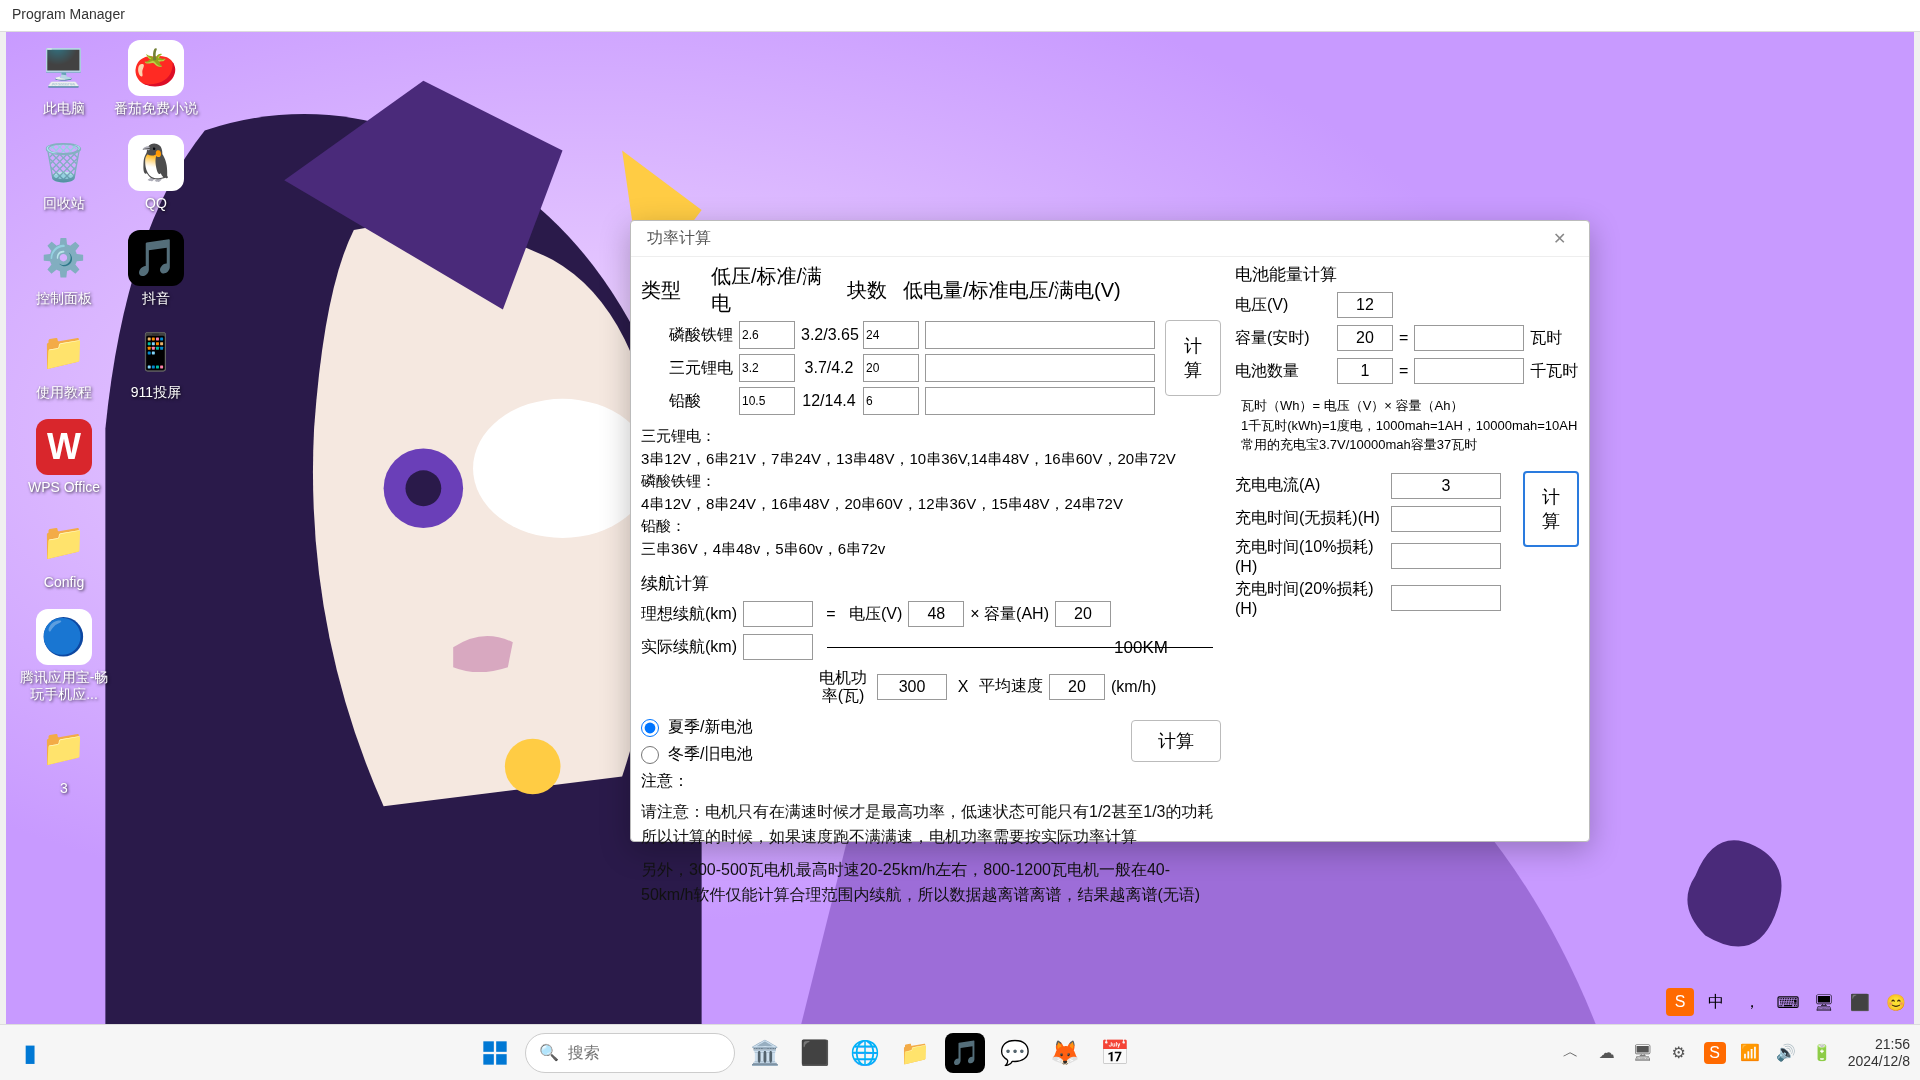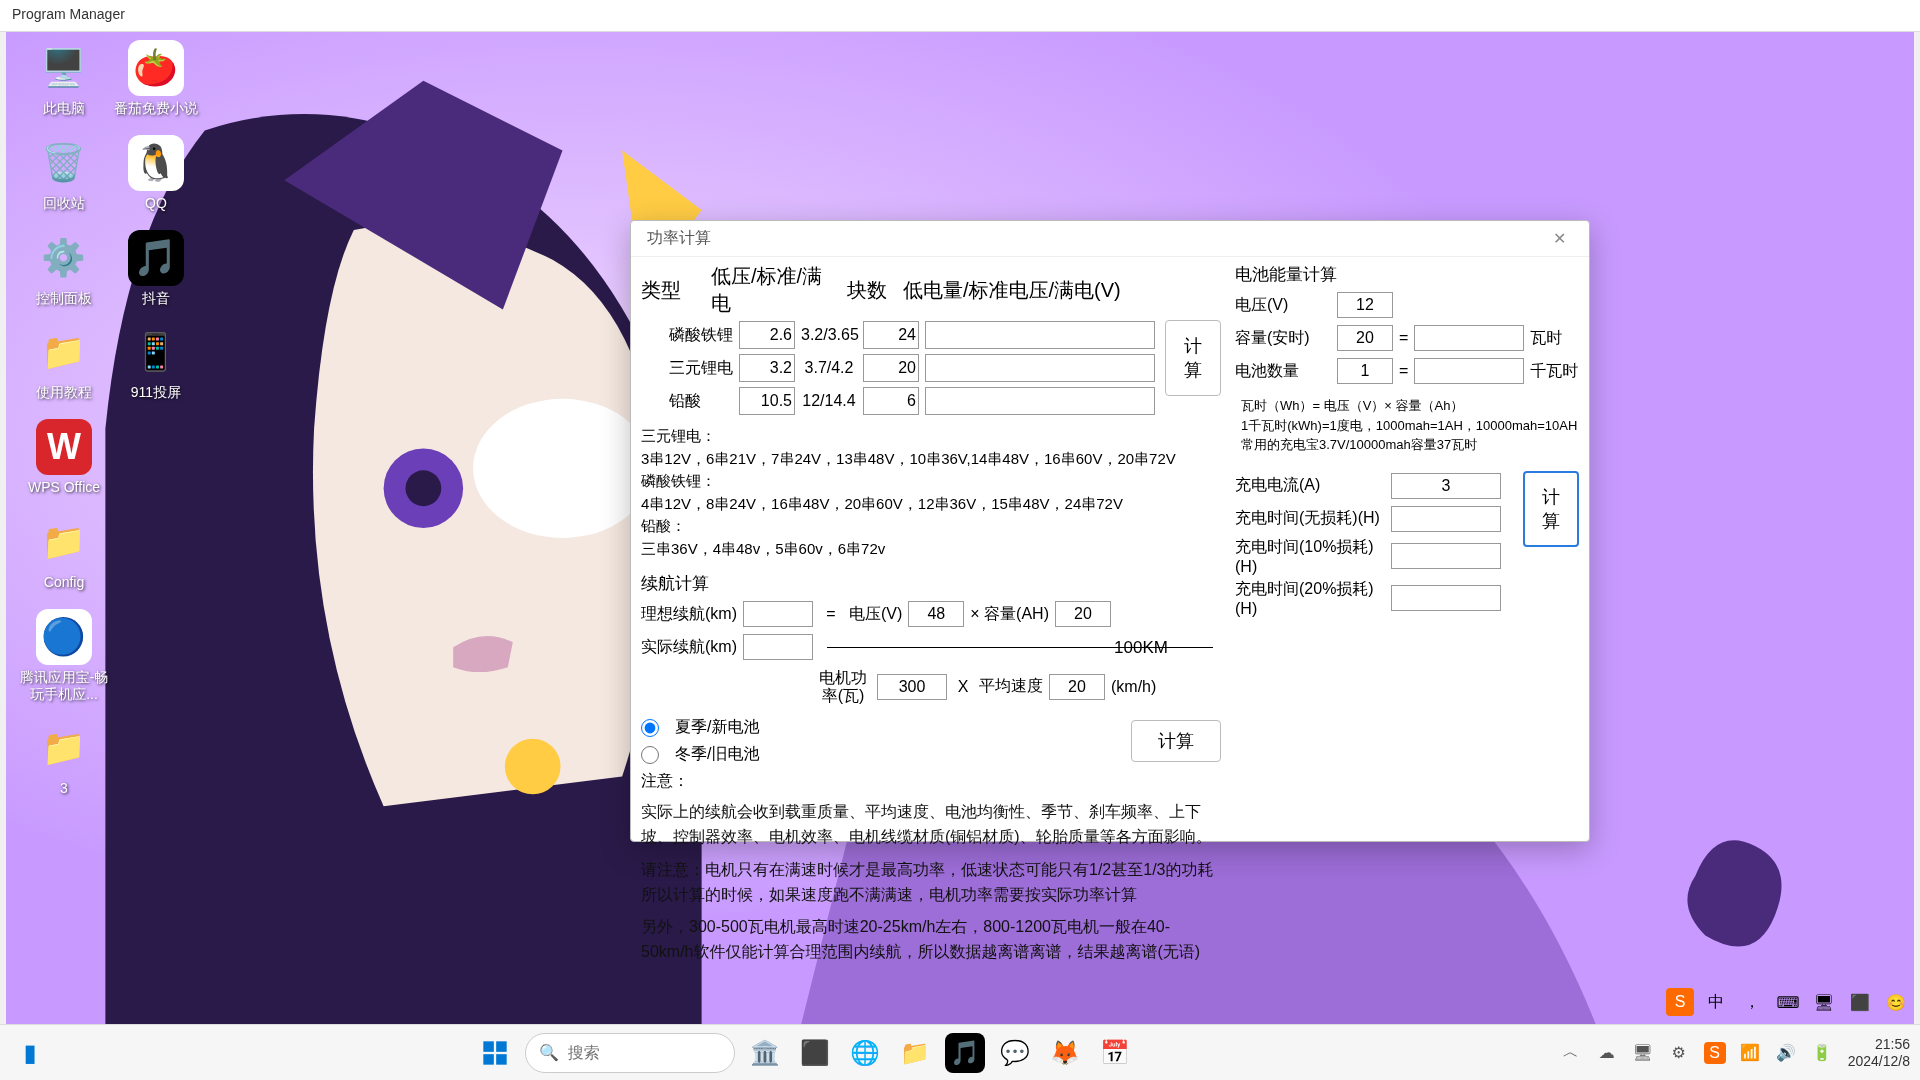--- a/index.html
+++ b/index.html
@@ -23,31 +23,31 @@
 .dlg-titlebar { height:36px; display:flex; align-items:center; justify-content:space-between; padding:0 16px; border-bottom:1px solid #eee;}
 .dlg-title { color:#555; font-size:16px; }
 .dlg-close { width:20px; height:20px; color:#888; cursor:pointer; font-size:16px; }
 .dlg-body { display:flex; padding:6px 10px 10px 10px; gap:14px;}
 .col-left { flex:0 0 580px; }
 .col-right { flex:1; }
 
 .row { display:flex; align-items:center; gap:6px; margin-bottom:3px; min-height:30px;}
 .hdr { font-size:20px; }
 .lbl { min-width:64px; font-size:16px;margin-left:28px;}
-.cell { width:56px; height:28px; border:1px solid #999; text-align:right; font-size:16px; padding:2px;}
+.cell { width:56px; height:28px; border:1px solid #999; text-align:left; font-size:12px; padding:2px;}
 .cell-w { width:56px; font-size:16px; text-align:center;}
 .cell-wide { width:230px; height:28px; border:1px solid #999; }
 .inp { width:56px; height:26px; border:1px solid #999; text-align:center; font-size:16px; background:#fff; }
 .inp-w { width:110px; height:26px; border:1px solid #999; text-align:center; font-size:16px; background:#fff;}
 .btn { border:1px solid #bbb; background:#fff; border-radius:4px; padding:8px 14px; font-size:18px; cursor:pointer;}
 .btn-tall { height:76px; width:56px; }
 .btn-tall-b { height:76px; width:56px; border:2px solid #2a7bde; }
 .small-txt { font-size:15px; line-height:1.5; color:#000;}
 .note { font-size:16px; line-height:1.55; color:#111; margin-top:8px;}
-.radio-row { display:flex; gap:16px; align-items:center; margin:6px 0;}
+.radio-row { display:flex; gap:9px; align-items:center; margin:6px 0;}
 .radio-row input { width:18px; height:18px;}
 .sec-title { font-size:17px; margin-bottom:4px; }
 .formula { font-size:13px; line-height:1.5; }
 
 
 .taskbar { position:absolute; bottom:0; left:0; right:0; height:56px; background:#f6f6f6; border-top:1px solid #ddd; display:flex; align-items:center; justify-content:space-between; padding:0 10px; z-index:30;}
 .tb-left { display:flex; align-items:center; gap:4px;}
 .tb-center { display:flex; align-items:center; gap:10px;}
 .tb-right { display:flex; align-items:center; gap:14px; font-size:14px; color:#333;}
 .tb-icon { width:40px; height:40px; display:flex; align-items:center; justify-content:center; border-radius:4px; cursor:pointer; font-size:24px;}
@@ -259,21 +259,20 @@
           <div class="radio-row">
             <input type="radio" name="season" style="">
             <span>冬季/旧电池</span>
           </div>
         </div>
         <div style="flex:1"></div>
         <button class="btn" style="width:90px;height:42px">计算</button>
       </div>
 
       <div style="font-size:16px">注意：</div>
-      <div class="note">实际上的续航会收到载重质量、平均速度、电池均衡性、季节、刹车频率、上下坡、控制器效率、电机效率、电机线缆材质(铜铝材质)、轮胎质量等各方面影响。</div>
       <div class="note">请注意：电机只有在满速时候才是最高功率，低速状态可能只有1/2甚至1/3的功耗所以计算的时候，如果速度跑不满满速，电机功率需要按实际功率计算</div>
       <div class="note">另外，300-500瓦电机最高时速20-25km/h左右，800-1200瓦电机一般在40-50km/h软件仅能计算合理范围内续航，所以数据越离谱离谱，结果越离谱(无语)</div>
     </div>
 
     <div class="col-right">
       <div class="sec-title">电池能量计算</div>
       <div class="row">
         <span style="width:96px">电压(V)</span>
         <input class="inp" value="12" style="">
       </div>

